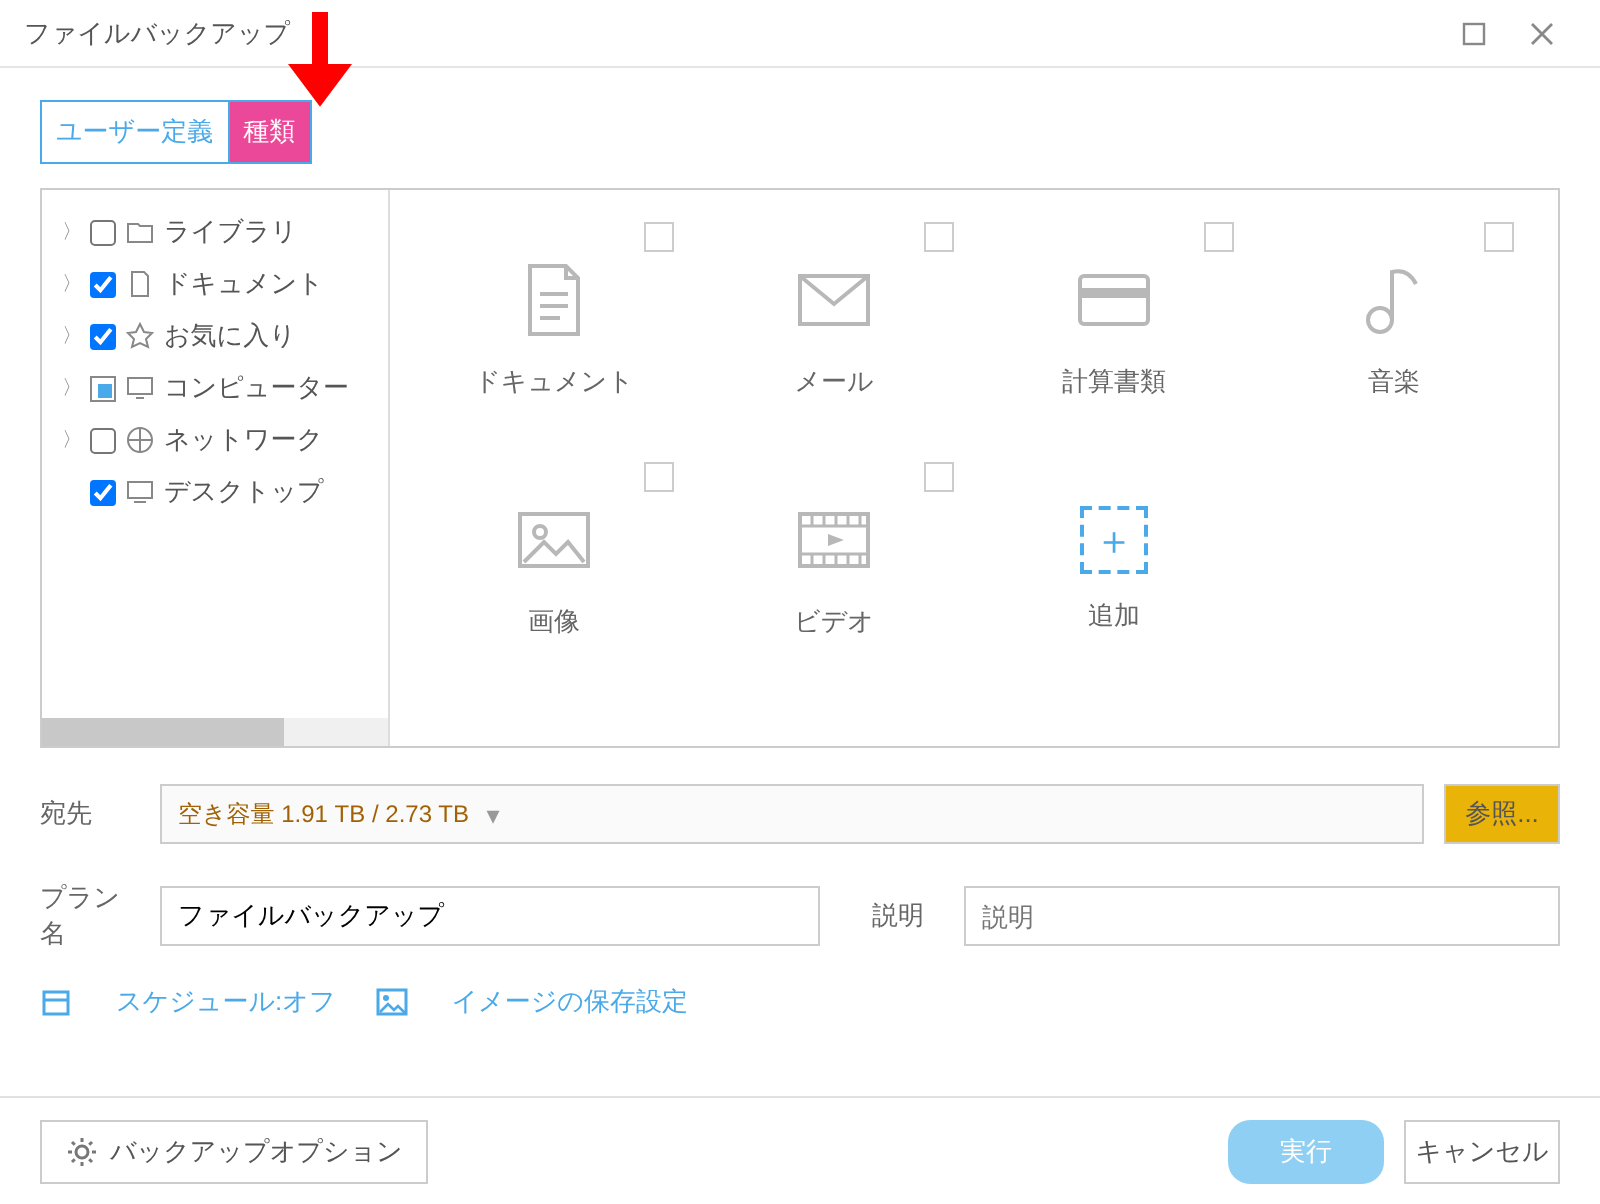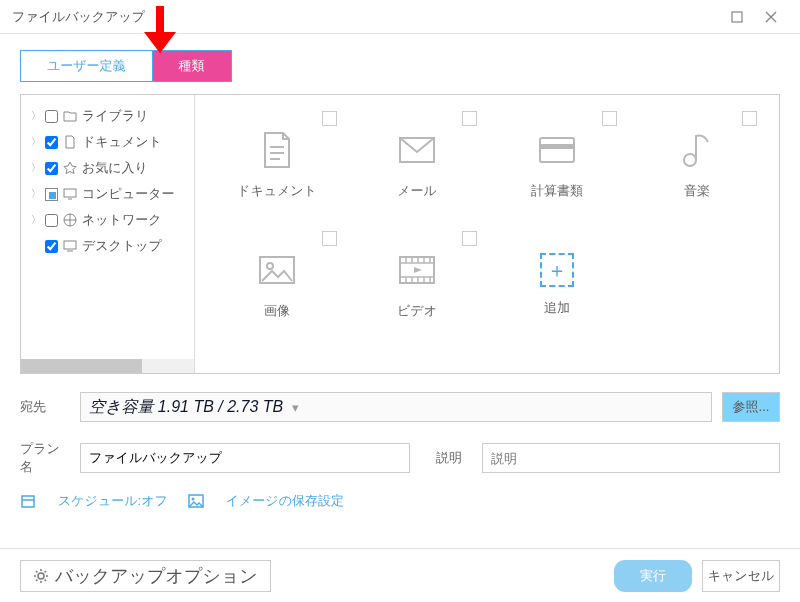--- a/index.html
+++ b/index.html
@@ -3,52 +3,52 @@
   <meta charset="utf-8">
   <style>
     * { box-sizing: border-box; margin: 0; padding: 0; }
     body { font-family: "Meiryo", "Yu Gothic", sans-serif; font-size: 13px; color: #333; background: #fff; width: 800px; height: 602px; overflow: hidden; }
     .titlebar { height: 34px; display: flex; align-items: center; padding: 0 12px; border-bottom: 1px solid #e5e5e5; }
     .titlebar-title { flex: 1; font-size: 13px; color: #555; }
     .titlebar-btn { width: 34px; height: 28px; display: flex; align-items: center; justify-content: center; cursor: pointer; color: #888; }
     .arrow-overlay { position: absolute; top: 4px; left: 138px; pointer-events: none; z-index: 10; }
     .content { padding: 16px 20px 12px 20px; position: relative; }
     .tabs { display: flex; }
-    .tab { padding: 6px 26px; border: 1px solid #4aa9e8; font-size: 13px; cursor: pointer; }
+    .tab { padding: 6px 7px; border: 1px solid #4aa9e8; font-size: 13px; cursor: pointer; }
     .tab.user { color: #4aa9e8; background: #fff; }
     .tab.type { background: #ec4899; color: #fff; border-left: none; }
     .main-box { border: 1px solid #ccc; margin-top: 12px; display: flex; height: 280px; }
     .tree-pane { width: 174px; border-right: 1px solid #ddd; padding: 8px 0 0 4px; position: relative; overflow: hidden; }
     .tree-item { display: flex; align-items: center; gap: 4px; padding: 4px 2px 4px 6px; font-size: 13px; color: #555; cursor: pointer; }
     .tree-item .exp { width: 10px; color: #888; font-size: 10px; }
     .tree-item input[type=checkbox] { width: 13px; height: 13px; }
     .tree-item .ticon { width: 16px; height: 16px; display: inline-flex; align-items: center; justify-content: center; }
     .tree-scrolltrack { position: absolute; left: 0; right: 0; bottom: 0; height: 14px; background: #f0f0f0; }
     .tree-scrollthumb { position: absolute; left: 0; top: 0; bottom: 0; width: 70%; background: #c8c8c8; }
     .cat-pane { flex: 1; padding: 10px 12px; display: flex; flex-wrap: wrap; align-content: flex-start; }
     .cat-item { width: 140px; height: 120px; position: relative; display: flex; flex-direction: column; align-items: center; justify-content: center; gap: 12px; cursor: pointer; }
     .cat-check { position: absolute; top: 6px; right: 10px; width: 15px; height: 15px; border: 1px solid #ccc; background: #fff; }
     .cat-icon { width: 40px; height: 40px; display: flex; align-items: center; justify-content: center; color: #b8b8b8; }
     .cat-label { font-size: 13px; color: #666; }
     .add-box { width: 34px; height: 34px; border: 2px dashed #4aa9e8; color: #4aa9e8; display: flex; align-items: center; justify-content: center; font-size: 20px; }
     .form-row { display: flex; align-items: center; margin-top: 18px; gap: 10px; }
     .form-label { width: 50px; font-size: 13px; color: #666; }
     .dest-box { display: flex; align-items: center; flex: 1; border: 1px solid #ccc; background: #fafafa; height: 30px; padding: 0 8px; }
     .dest-path { flex: 1; font-size: 13px; color: #333; }
-    .dest-space { font-size: 16px; color: #0f172a; font-style: italic; }
+    .dest-space { font-size: 12px; color: #a16207; }
     .dest-dd { width: 24px; text-align: center; color: #999; cursor: pointer; }
-    .browse-btn { width: 58px; height: 30px; border: 1px solid #ccc; background: #7dd3fc; display: flex; align-items: center; justify-content: center; font-size: 13px; color: #555; cursor: pointer; }
+    .browse-btn { width: 58px; height: 30px; border: 1px solid #ccc; background: #eab308; display: flex; align-items: center; justify-content: center; font-size: 13px; color: #555; cursor: pointer; }
     .plan-input { flex: 0 0 330px; height: 30px; border: 1px solid #ccc; padding: 0 8px; font-size: 13px; }
     .desc-lbl { width: 36px; font-size: 13px; color: #666; margin-left: 16px; }
     .desc-input { flex: 1; height: 30px; border: 1px solid #ccc; padding: 0 8px; font-size: 13px; }
     .link-row { display: flex; align-items: center; gap: 20px; margin-top: 16px; font-size: 13px; }
     .link-item { display: flex; align-items: center; gap: 22px; color: #4aa9e8; cursor: pointer; }
     .link-item .lic { width: 16px; height: 16px; }
     .footer { position: absolute; left: 0; right: 0; bottom: 0; border-top: 1px solid #e1e1e1; height: 54px; display: flex; align-items: center; padding: 0 20px; }
-    .opt-btn { display: flex; align-items: center; gap: 6px; border: 1px solid #ccc; height: 32px; padding: 0 12px; font-size: 18px; color: #555; cursor: pointer; }
+    .opt-btn { display: flex; align-items: center; gap: 6px; border: 1px solid #ccc; height: 32px; padding: 0 12px; font-size: 13px; color: #555; cursor: pointer; }
     .footer-spacer { flex: 1; }
     .run-btn { width: 78px; height: 32px; background: #8fcff3; color: #fff; display: flex; align-items: center; justify-content: center; font-size: 13px; margin-right: 10px; cursor: pointer; border-radius: 11px; }
     .cancel-btn { width: 78px; height: 32px; border: 1px solid #ccc; display: flex; align-items: center; justify-content: center; font-size: 13px; color: #555; cursor: pointer; }
     .half-check { position: relative; }
     .half-check::after { content:""; position:absolute; left:3px; top:3px; width:7px; height:7px; background:#4aa9e8; }
   </style>
 </head>
 <body>
 
 <div class="titlebar">

